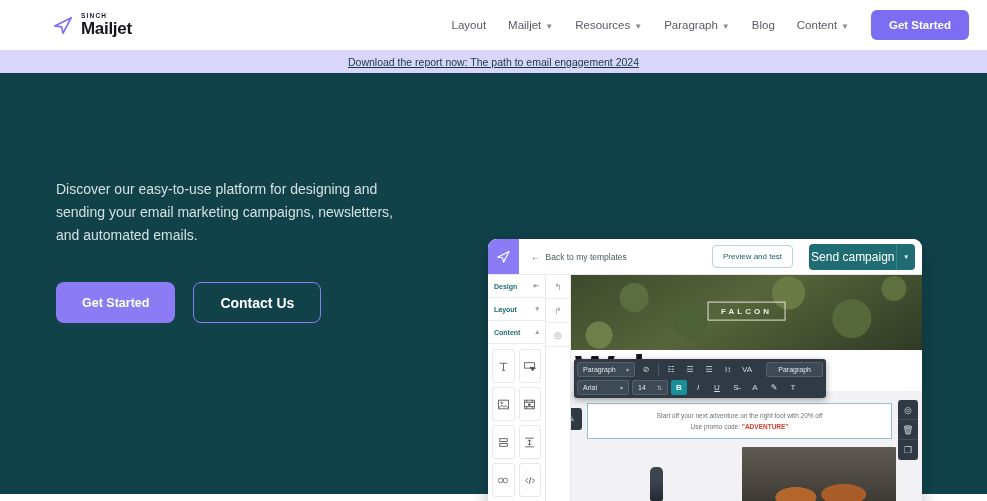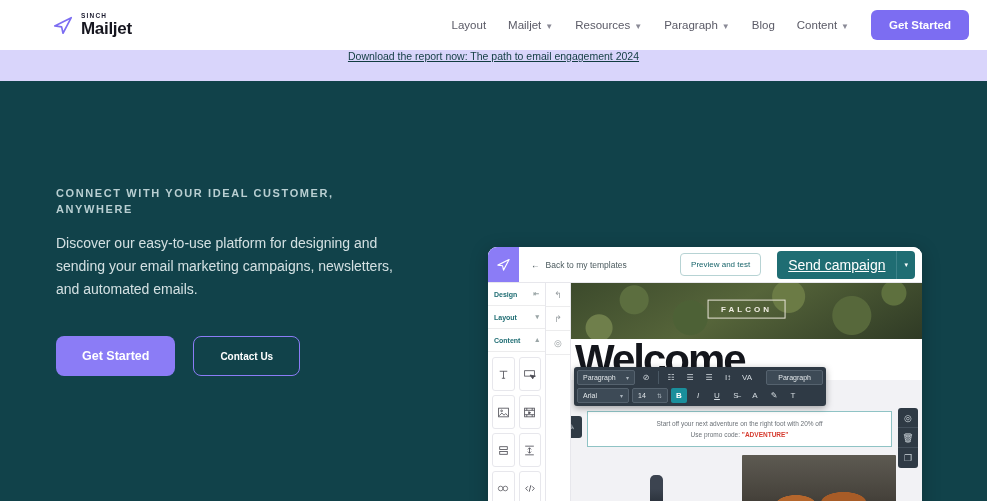--- a/index.html
+++ b/index.html
@@ -40,22 +40,22 @@
   }
   .caret { font-size: 8px; color: #8a8a96; transform: translateY(1px); }
 
   .btn-getstarted-nav {
     background: #7c6df2; color: #fff; font-size: 11.5px; font-weight: 700;
     border: none; border-radius: 6px; padding: 9px 18px; cursor: pointer;
   }
 
   
   .promo {
-    height: 31px; background: #d9d5fb;
-    display: flex; align-items: flex-start; justify-content: center;
+    height: 23px; background: #d9d5fb;
+    display: flex; align-items: center; justify-content: center;
     position: relative; z-index: 4;
   }
   .promo a {
     font-size: 10.5px; color: #123c42; text-decoration: underline; cursor: pointer;
   }
 
   
   .hero {
     background: #11424a;
     height: 421px;
@@ -76,21 +76,21 @@
   .hero-sub {
     font-size: 14px; color: #d3e0e2; line-height: 1.63;
     max-width: 340px; margin-bottom: 36px;
   }
   .hero-ctas { display: flex; gap: 18px; }
   .btn-primary {
     background: #8b7cf6; color: #fff; font-size: 12.5px; font-weight: 700;
     border: none; border-radius: 8px; padding: 13px 26px; cursor: pointer;
   }
   .btn-outline {
-    background: transparent; color: #fff; font-size: 10px; font-weight: 700;
+    background: transparent; color: #fff; font-size: 14px; font-weight: 700;
     border: 1.5px solid #8b7cf6; border-radius: 8px; padding: 11.5px 26px; cursor: pointer;
   }
 
   
   .mock {
     position: absolute; left: 488px; top: 166px;
     width: 434px; height: 290px;
     background: #fff; border-radius: 9px;
     border-bottom: 3px solid #8b7cf6;
     overflow: hidden;
@@ -107,22 +107,22 @@
     display: flex; align-items: center; gap: 6px; padding-left: 12px;
     font-size: 8.5px; color: #4b5a5e;
   }
   .mock-top-actions { margin-left: auto; display: flex; align-items: center; gap: 16px; padding-right: 7px; }
   .btn-preview {
     font-size: 8px; color: #19656b; background: #fff; border: 1px solid #b7d3d4;
     border-radius: 4px; padding: 6px 10px; cursor: pointer;
   }
   .send-group { display: flex; border-radius: 4px; overflow: hidden; }
   .btn-send {
-    font-size: 14px; color: #fff; background: #1f6d73; border: none;
-    padding: 6px 11px; cursor: pointer; text-decoration: underline;
+    font-size: 12px; color: #fff; background: #1f6d73; border: none;
+    padding: 6px 2px; cursor: pointer;
   }
   .btn-send-caret {
     font-size: 7px; color: #fff; background: #1f6d73; border: none;
     border-left: 1px solid #3d8289; padding: 6px 7px; cursor: pointer;
   }
 
   .mock-body { display: flex; height: 254px; }
 
   
   .panel { width: 58px; border-right: 1px solid #e7e7ec; background: #fff; }
@@ -142,21 +142,21 @@
   
   .rail { width: 25px; border-right: 1px solid #e7e7ec; background: #fff; }
   .rail-btn {
     height: 24px; display: flex; align-items: center; justify-content: center;
     border-bottom: 1px solid #ececed; color: #9aa0a3; cursor: pointer; font-size: 9px;
   }
 
   
   .canvas { flex: 1; background: #f2f2f5; position: relative; overflow: hidden; }
   .hero-img {
-    height: 56px; position: relative;
+    height: 75px; position: relative;
     background:
       radial-gradient(circle at 18% 30%, #5c6e3f 0 14px, transparent 15px),
       radial-gradient(circle at 34% 62%, #4d6136 0 17px, transparent 18px),
       radial-gradient(circle at 62% 24%, #6b7b45 0 16px, transparent 17px),
       radial-gradient(circle at 80% 58%, #57683b 0 19px, transparent 20px),
       radial-gradient(circle at 8% 80%, #6f7f4b 0 13px, transparent 14px),
       radial-gradient(circle at 92% 18%, #5e703e 0 12px, transparent 13px),
       linear-gradient(150deg, #3c4a2c 0%, #56653a 45%, #2f3a25 100%);
     overflow: hidden;
   }
@@ -288,21 +288,20 @@
 
   <button class="btn-getstarted-nav">Get Started</button>
 </div>
 
 <div class="promo">
   <a>Download the report now: The path to email engagement 2024</a>
 </div>
 
 <div class="hero">
   <div class="hero-left">
-    <div class="eyebrow">CONNECT WITH YOUR IDEAL CUSTOMER, ANYWHERE</div>
     <p class="hero-sub">Discover our easy-to-use platform for designing and sending your email marketing campaigns, newsletters, and automated emails.</p>
     <div class="hero-ctas">
       <button class="btn-primary">Get Started</button>
       <button class="btn-outline">Contact Us</button>
     </div>
   </div>
 
   <div class="mock">
 
     <div class="mock-top">

